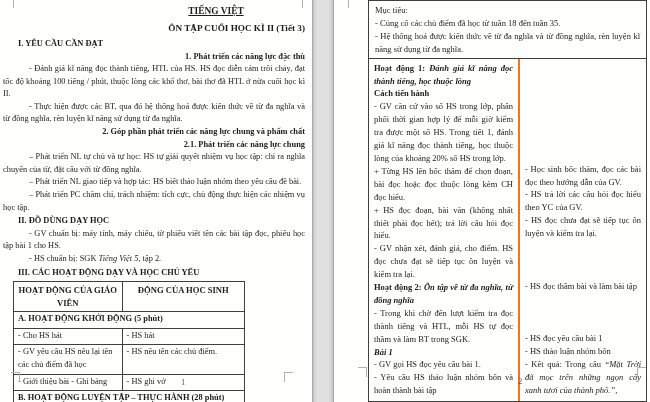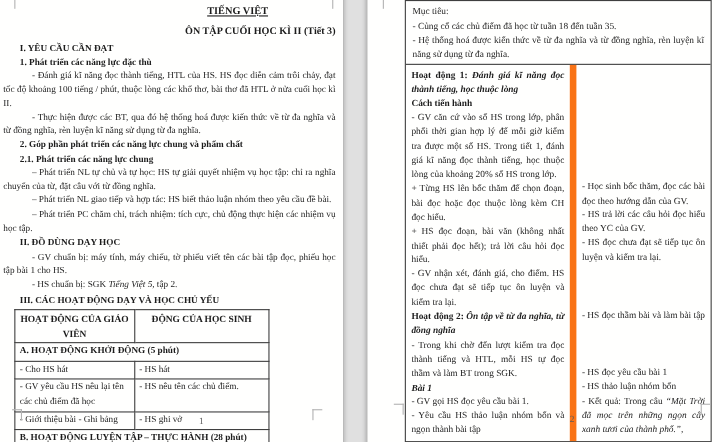--- a/index.html
+++ b/index.html
@@ -16,41 +16,41 @@
   }
   #page1{left:-36px;top:-14px;width:347px;height:470px;}
   #page2{left:333px;top:-14px;width:356px;height:470px;}
 
   .content1{position:absolute;left:38px;top:16px;width:302px;}
   .title{font-weight:bold;text-decoration:underline;text-align:center;
          font-size:9.4px;line-height:17px;position:relative;left:62px;}
   .subtitle{font-weight:bold;text-align:right;font-size:9.2px;line-height:17px;}
   p{margin:0;font-size:8.4px;line-height:12.6px;text-align:justify;}
   .h1{font-weight:bold;text-indent:15px;line-height:13.5px;text-align:left;}
-  .h2{font-weight:bold;text-indent:15px;text-align:left;}
+  .h2{font-weight:bold;text-indent:15px;text-align:right;}
   .p{text-indent:26px;}
   .i{font-style:italic;}
   .b{font-weight:bold;}
   .bi{font-weight:bold;font-style:italic;}
 
   table{border-collapse:collapse;}
   #t1{width:232px;margin-left:10px;margin-top:2px;}
   #t1 td{border:1px solid #3f3f3f;font-size:8.4px;line-height:12.6px;
          padding:1px 4px 2px;vertical-align:top;}
   #t1 .th{font-weight:bold;text-align:center;font-size:8.6px;padding:2px 2px;}
   #t1 .sec{font-weight:bold;}
   #t1 .cgv{width:47%;}
 
   
   .t2{position:absolute;left:34px;top:13px;width:277px;
       border:1px solid #3f3f3f;}
   .t2 p{font-size:8.5px;line-height:12.9px;}
   .obj{border-bottom:1px solid #3f3f3f;padding:3px 6px 2px;}
   .tworow{display:flex;min-height:306px;}
-  .cell-gv{width:139px;border-right:6px solid #f97316;padding:3px 5px 4px;}
+  .cell-gv{width:139px;border-right:2px solid #f97316;padding:3px 5px 4px;}
   .cell-hs{flex:1;padding:3px 5px 4px;}
   .mt1{margin-top:101px;}
   .mt4{margin-top:40px;}
   .mt5{margin-top:39px;}
 
   .pgnum{position:absolute;font-size:8.5px;color:#5a5a5a;}
   #pg1{left:216px;top:390px;}
   #pg2{left:184px;top:389px;}
 
   
@@ -122,21 +122,21 @@
         <p><span class="b">Hoạt động 1: </span><span class="bi">Đánh giá kĩ năng đọc thành tiếng, học thuộc lòng</span></p>
         <p class="b">Cách tiến hành</p>
         <p>- GV căn cứ vào số HS trong lớp, phân phối thời gian hợp lý để mỗi giờ kiểm tra được một số HS. Trong tiết 1, đánh giá kĩ năng đọc thành tiếng, học thuộc lòng của khoảng 20% số HS trong lớp.</p>
         <p>+ Từng HS lên bốc thăm để chọn đoạn, bài đọc hoặc đọc thuộc lòng kèm CH đọc hiểu.</p>
         <p>+ HS đọc đoạn, bài văn (không nhất thiết phải đọc hết); trả lời câu hỏi đọc hiểu.</p>
         <p>- GV nhận xét, đánh giá, cho điểm. HS đọc chưa đạt sẽ tiếp tục ôn luyện và kiểm tra lại.</p>
         <p><span class="b">Hoạt động 2: </span><span class="bi">Ôn tập về từ đa nghĩa, từ đồng nghĩa</span></p>
         <p>- Trong khi chờ đến lượt kiểm tra đọc thành tiếng và HTL, mỗi HS tự đọc thầm và làm BT trong SGK.</p>
         <p class="bi">Bài 1</p>
         <p>- GV gọi HS đọc yêu cầu bài 1.</p>
-        <p>- Yêu cầu HS thảo luận nhóm bốn và ngọn thành bài tập</p>
+        <p>- Yêu cầu HS thảo luận nhóm bốn và hoàn thành bài tập</p>
       </div>
       <div class="cell-hs">
         <p class="mt1">- Học sinh bốc thăm, đọc các bài đọc theo hướng dẫn của GV.</p>
         <p>- HS trả lời các câu hỏi đọc hiểu theo YC của GV.</p>
         <p>- HS đọc chưa đạt sẽ tiếp tục ôn luyện và kiểm tra lại.</p>
         <p class="mt4">- HS đọc thầm bài và làm bài tập</p>
         <p class="mt5">- HS đọc yêu cầu bài 1</p>
         <p>- HS thảo luận nhóm bốn</p>
         <p><span>- Kết quả: Trong câu </span><span class="i">“Mặt Trời đã mọc trên những ngọn cây xanh tươi của thành phố.”</span><span>,</span></p>
       </div>

